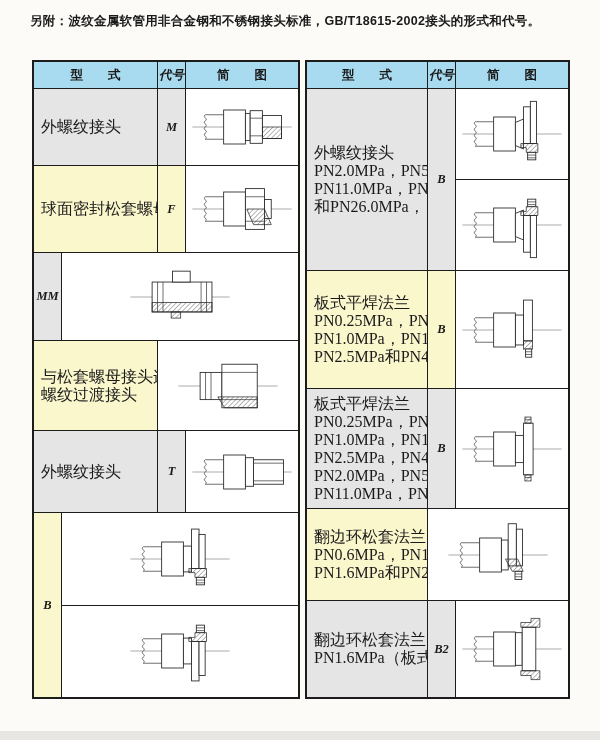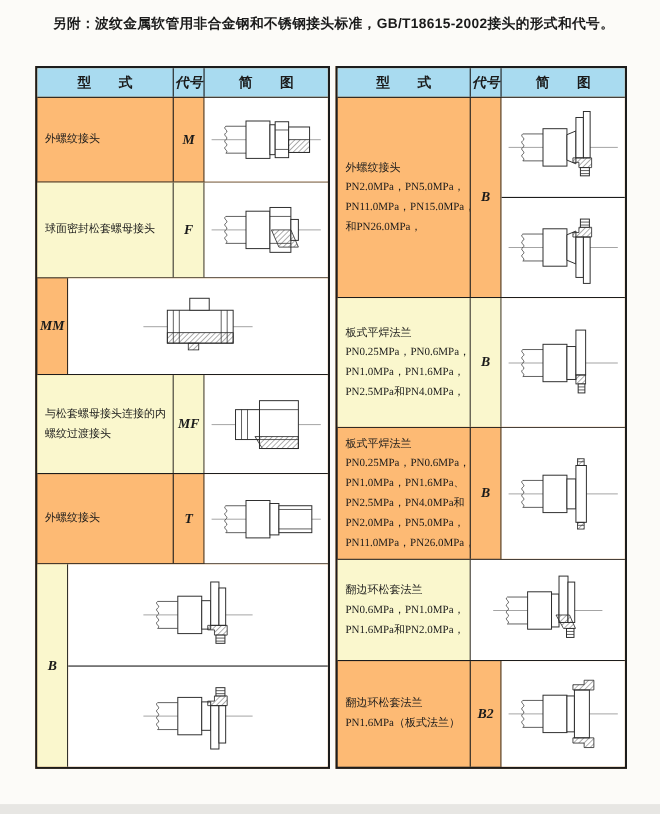--- a/index.html
+++ b/index.html
@@ -3,37 +3,37 @@
 <meta charset="utf-8">
 <style>
   html,body{margin:0;padding:0;}
   .page{
     position:relative;width:600px;height:740px;overflow:hidden;
     background:var(--page-bg,#fcfbf8);
     font-family:"Liberation Serif","DejaVu Serif",serif;
     color:#1a1a1a;
   }
   .title{
-    position:absolute;left:48px;top:13px;width:550px;
+    position:absolute;left:30px;top:13px;width:550px;
     font-family:"Liberation Sans","DejaVu Sans",sans-serif;
     font-weight:bold;font-size:12.5px;letter-spacing:.3px;white-space:pre;
   }
   .tables{position:absolute;left:32px;top:60px;display:flex;gap:5px;}
-  .tbl{border:2px solid var(--border,#1c1c1c);background:#fdba74;}
+  .tbl{border:2px solid var(--border,#1c1c1c);background:#e5e5e5;}
   .tbl.left{width:264px;}
   .tbl.right{width:261px;}
   .row,.hrow{display:flex;box-sizing:border-box;}
   .row{border-top:1px solid var(--border,#1c1c1c);}
   .hrow{height:26px;background:var(--header-bg,#a9dbf0);}
   .c{box-sizing:border-box;}
   .type{
     width:124px;border-right:1px solid var(--border,#1c1c1c);
     display:flex;align-items:center;
     padding:3px 2px 3px 7px;
-    font-size:10px;line-height:18px;white-space:pre;overflow:hidden;
+    font-size:16px;line-height:18px;white-space:pre;overflow:hidden;
   }
   .tbl.right .type{width:121px;}
   .code{
     width:28px;border-right:1px solid var(--border,#1c1c1c);
     display:flex;align-items:center;justify-content:center;
     font-size:12.5px;font-weight:600;font-style:italic;
   }
   .diag{flex:1;display:flex;align-items:center;justify-content:center;padding:2px;background:#fff;}
   .hcell{display:flex;align-items:center;justify-content:center;
     font-weight:bold;font-size:12.5px;padding:0;background:transparent;}
@@ -116,21 +116,20 @@
             <path class="nf" d="M42,28 v44 M50,28 v44 M106,28 v44 M114,28 v44"></path>
             <rect class="ht" x="34" y="58" width="88" height="14"></rect>
             <rect class="ht" x="62" y="72" width="14" height="9"></rect>
           </svg>
         </div>
       </div>
 
       <div class="row" style="height:90px">
         <div class="c type hl">与松套螺母接头连接的内
 螺纹过渡接头</div>
-        <div class="c code hl">MF</div>
         <div class="c diag">
           <svg class="d" viewBox="0 0 150 100">
             <line class="cl" x1="2" y1="50" x2="148" y2="50"></line>
             <rect class="st" x="34" y="30" width="32" height="40"></rect>
             <path class="nf" d="M42,30 v40 M50,30 v40"></path>
             <rect class="st" x="66" y="18" width="52" height="64"></rect>
             <path class="nf" d="M66,30 h52 M66,70 h52"></path>
             <polygon class="ht" points="60,66 118,66 118,82 70,82"></polygon>
           </svg>
         </div>

